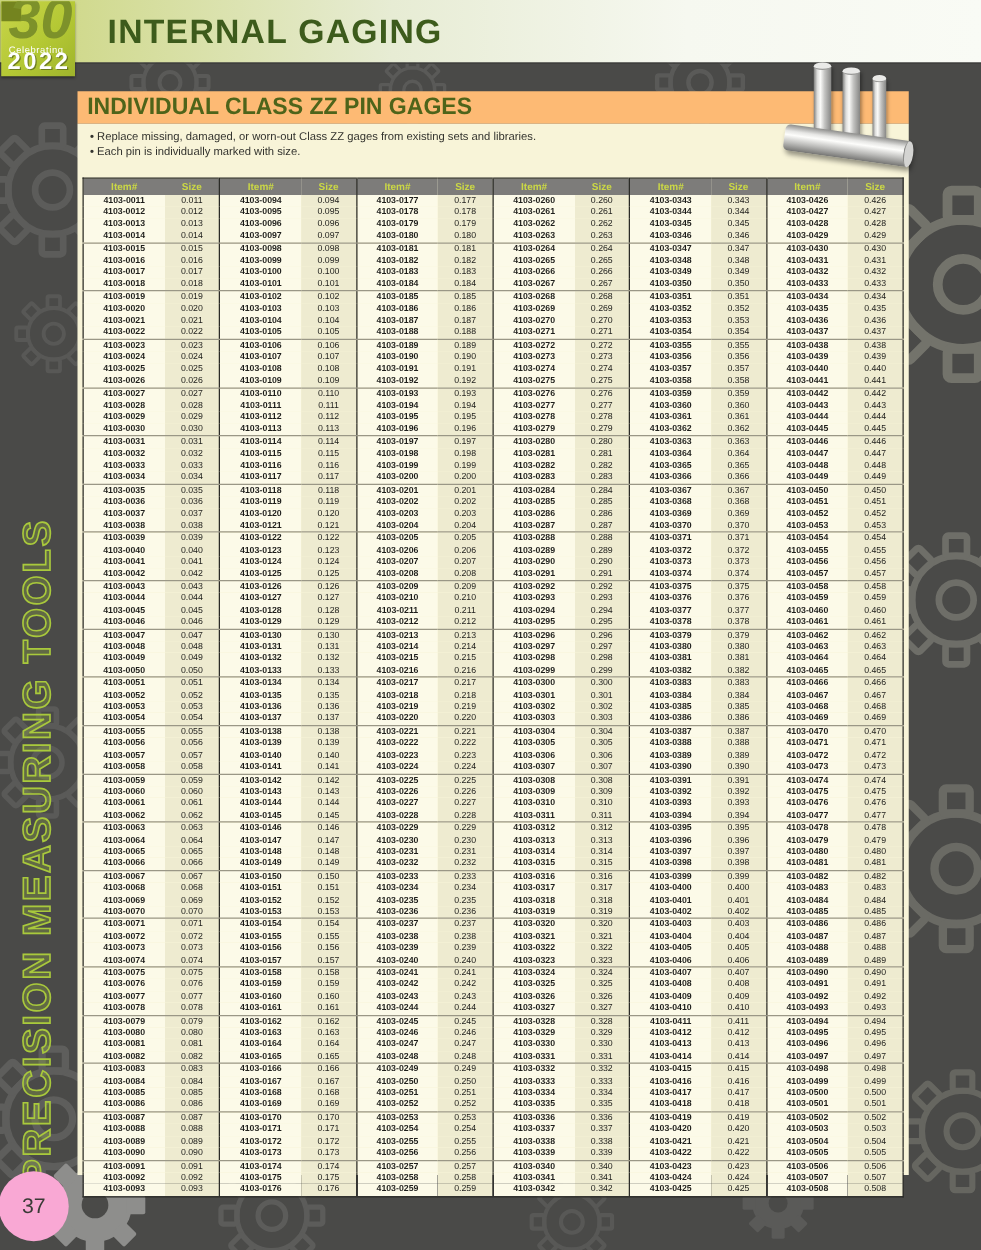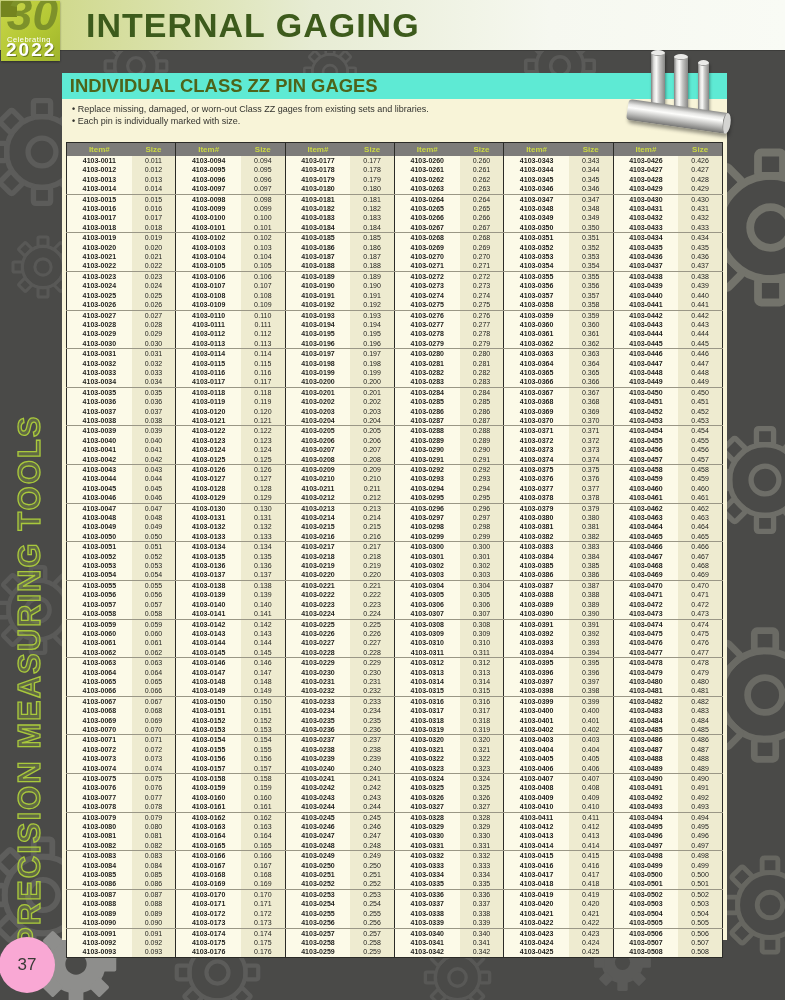--- a/index.html
+++ b/index.html
@@ -11,39 +11,39 @@
   
   .gear{position:absolute;z-index:1;}
   
   .top-bar{
     position:absolute;left:0;top:0;width:785px;height:50px;z-index:2;
     background:linear-gradient(to right,#cbd57d 0%,#e7ecd4 40%,#f6f8f0 70%,#f9fbf5 100%);
     border-bottom:1px solid #3c3c3a;
     display:flex;align-items:center;
   }
   .page-title{
-    margin-left:86px;font-size:34px;font-weight:800;color:#3d5b1c;letter-spacing:1px;
+    margin-left:86px;font-size:27px;font-weight:800;color:#3d5b1c;letter-spacing:1px;
   }
   
   .logo{
     position:absolute;left:1px;top:1px;width:59px;height:60px;z-index:4;
     background:linear-gradient(135deg,#c9d54b 0%,#b4c834 55%,#9fb42c 100%);
     overflow:hidden;box-shadow:0 1px 2px rgba(0,0,0,.4);
   }
   .logo-corner{position:absolute;left:0;top:0;width:16px;height:16px;background:#74841f;}
   .logo-big{
     position:absolute;right:2px;top:-10px;font-size:46px;font-weight:800;
     font-style:italic;color:#7d912a;line-height:1;
   }
   .logo-celebrating{position:absolute;left:6px;bottom:17px;font-size:7.5px;color:#ffffff;letter-spacing:.5px;}
   .logo-year{position:absolute;left:5px;bottom:0px;font-size:19px;font-weight:800;color:#ffffff;letter-spacing:2px;text-shadow:1px 1px 0 #6d7c20;}
   
   .section-banner{
     position:absolute;left:62px;top:73px;width:665px;height:26px;z-index:2;
-    background:#5eead4;display:flex;align-items:center;
+    background:#fdba74;display:flex;align-items:center;
   }
   .section-banner span{
     padding-left:8px;font-size:19px;font-weight:800;color:#4e641a;letter-spacing:0px;
     transform:scaleX(.97);transform-origin:left center;white-space:nowrap;
   }
   
   .content-box{
     position:absolute;left:62px;top:99px;width:665px;height:841px;z-index:2;
     background:#f8f4d8;
   }

